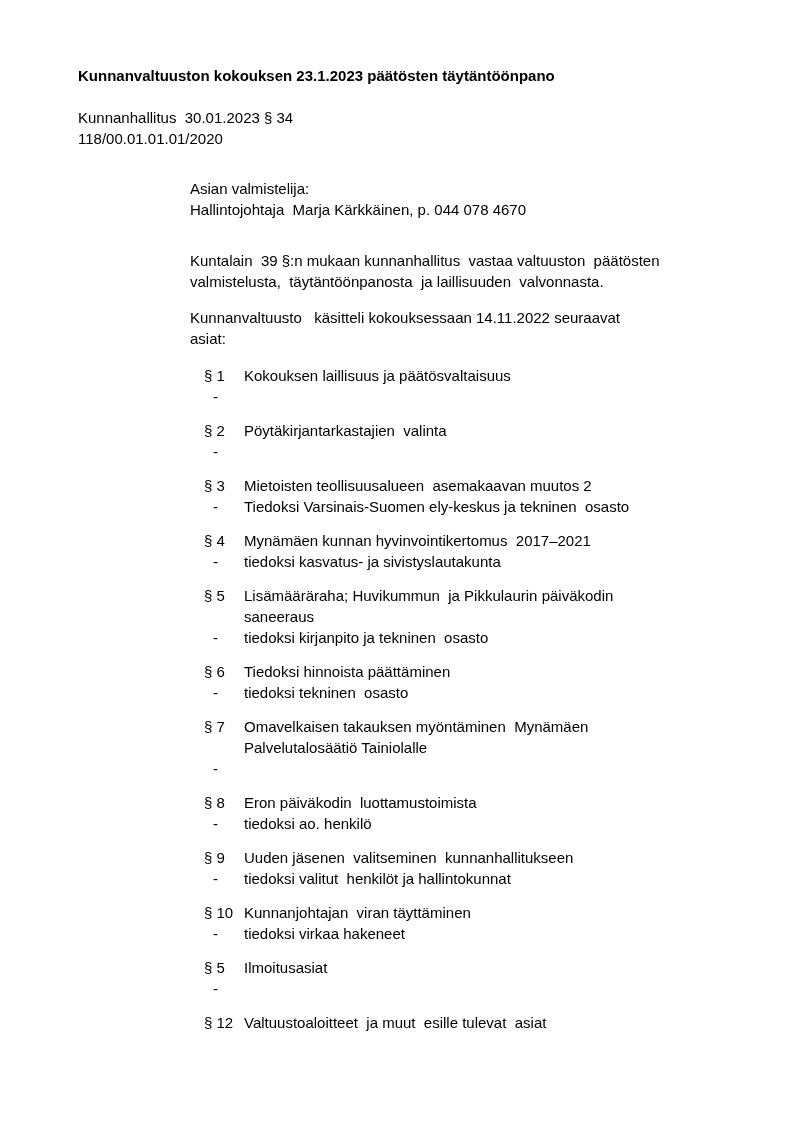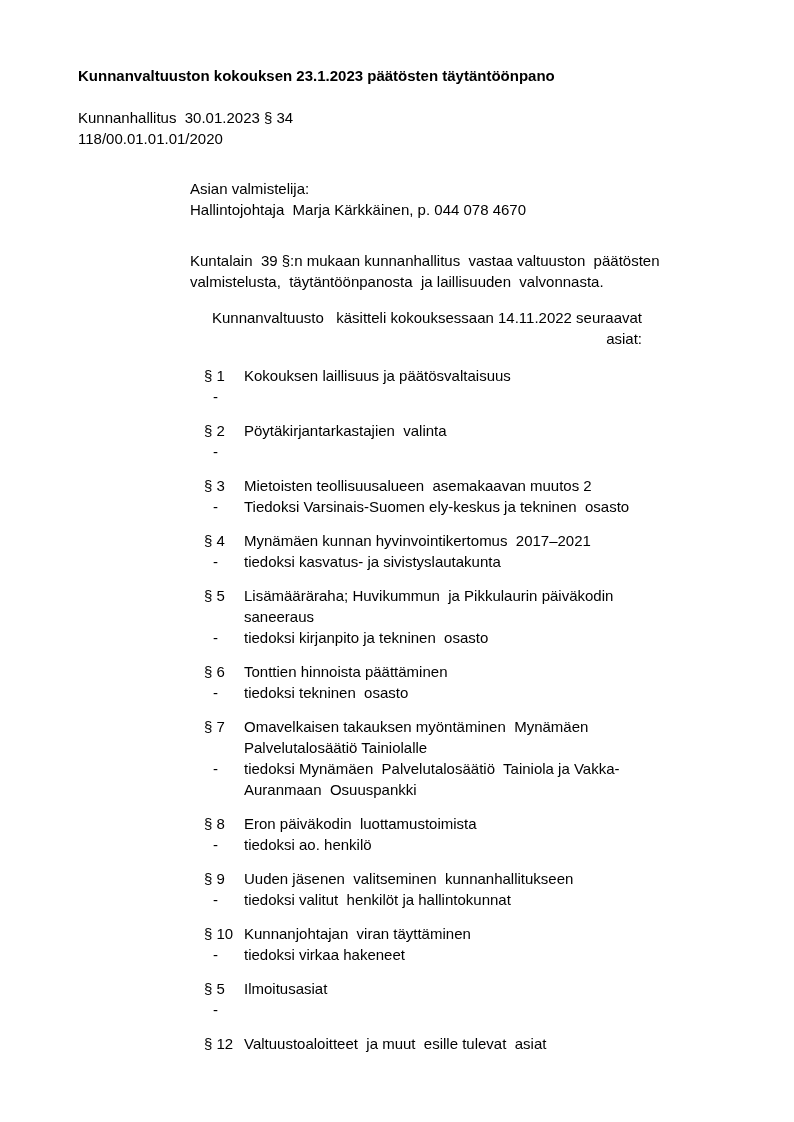--- a/index.html
+++ b/index.html
@@ -21,21 +21,21 @@
     font-size: 15px;
     margin-bottom: 21px;
   }
   .doc-header { margin-bottom: 29px; }
   .content {
     margin-left: 112px;   
     width: 492px;
   }
   .preparer { margin-bottom: 30px; }
   .para-law { margin-bottom: 15px; }
-  .para-intro { max-width: 452px; margin-bottom: 16px; text-align: right; }
+  .para-intro { max-width: 452px; margin-bottom: 16px; }
   .agenda-item { margin-bottom: 13px; }
   .row { display: flex; align-items: flex-start; }
   .marker {
     flex: 0 0 54px;
     padding-left: 14px;
   }
   .marker.dash {
     padding-left: 23px;
   }
   .text { flex: 1 1 auto; min-width: 0; }
@@ -116,36 +116,35 @@
         </div>
         <div class="row">
           <span class="marker dash pre">-</span>
           <span class="text pre">tiedoksi kirjanpito ja tekninen  osasto</span>
         </div>
       </div>
 
       <div class="agenda-item">
         <div class="row">
           <span class="marker pre">§ 6</span>
-          <span class="text pre">Tonttien hinnoista päättäminen</span>
+          <span class="text pre">Tiedoksi hinnoista päättäminen</span>
         </div>
         <div class="row">
           <span class="marker dash pre">-</span>
           <span class="text pre">tiedoksi tekninen  osasto</span>
         </div>
       </div>
 
       <div class="agenda-item">
         <div class="row">
           <span class="marker pre">§ 7</span>
           <span class="text pre">Omavelkaisen takauksen myöntäminen  Mynämäen Palvelutalosäätiö Tainiolalle</span>
         </div>
         <div class="row">
           <span class="marker dash pre">-</span>
-          <span class="text pre">tiedoksi Mynämäen  Palvelutalosäätiö  Tainiola ja Vakka-Auranmaan  Osuuspankki</span>
         </div>
       </div>
 
       <div class="agenda-item">
         <div class="row">
           <span class="marker pre">§ 8</span>
           <span class="text pre">Eron päiväkodin  luottamustoimista</span>
         </div>
         <div class="row">
           <span class="marker dash pre">-</span>

